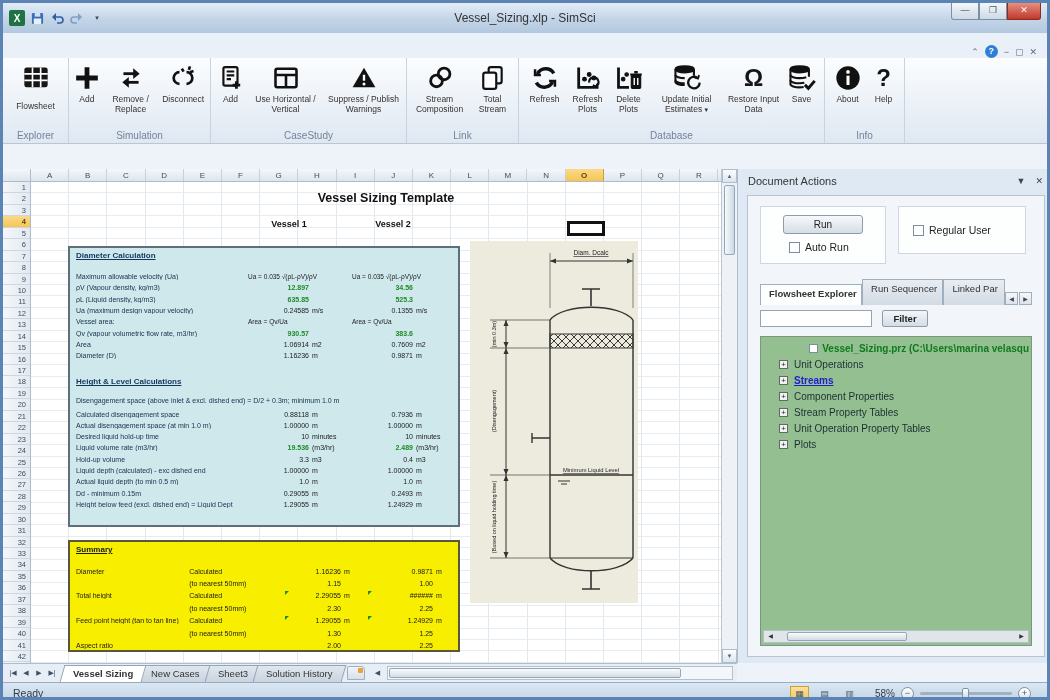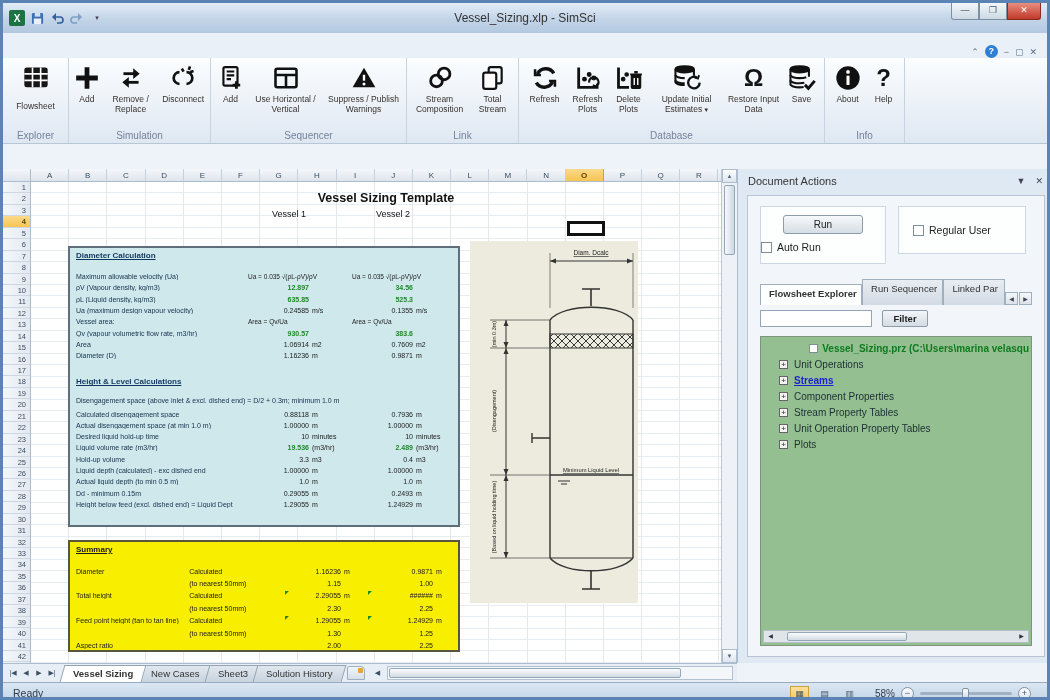--- a/index.html
+++ b/index.html
@@ -53,21 +53,21 @@
   .colh { width:38.2px; font-size:8px; color:#3c4d61; text-align:center; line-height:13px; border-right:1px solid #c6d1dd; }
   .colh.sel { background:linear-gradient(#fbd98a,#f6c552); border-right:1px solid #caa23c; color:#5a4408; font-weight:bold; }
   .row-headers { position:absolute; left:0; top:13px; width:28px; height:481px; background:linear-gradient(90deg,#f4f7fa,#e2e9f0); border-right:1px solid #aebdcd; }
   .rowh { height:11.45px; font-size:7.5px; color:#3c4d61; text-align:right; padding-right:4px; border-bottom:1px solid #cdd7e1; line-height:11px; }
   .rowh.sel { background:linear-gradient(#fbd98a,#f6c552); color:#5a4408; font-weight:bold; }
   .grid-body { position:absolute; left:28px; top:13px; width:821px; height:481px; background:#fff;
     background-image:repeating-linear-gradient(to right, transparent 0 37.2px, #e2e8ee 37.2px 38.2px),
                      repeating-linear-gradient(to bottom, transparent 0 10.45px, #e7ecf1 10.45px 11.45px); overflow:hidden; }
 
   .sheet-title { position:absolute; left:210px; top:9px; width:290px; text-align:center; font-size:12.5px; font-weight:bold; color:#111; }
-  .vheader { position:absolute; top:27px; width:80px; text-align:center; font-size:9px; font-weight:normal; color:#111; }
+  .vheader { position:absolute; top:37px; width:80px; text-align:center; font-size:9px; font-weight:bold; color:#111; }
   .shape-rect { position:absolute; left:536px; top:39px; width:38px; height:15px; border:3px solid #111; background:#fff; }
 
   
   .bluebox { position:absolute; left:37px; top:64px; width:392px; height:281px; background:#cfe8ec; border:2px solid #5e6f7b; padding:3px 6px; }
   .sec-heading { font-size:8px; font-weight:bold; color:#10375e; text-decoration:underline; height:13px; }
   .sec-gap { height:7px; }
   .note { font-size:7px; color:#15304e; height:11px; white-space:nowrap; overflow:hidden; }
   .crow { display:flex; height:11.3px; align-items:center; }
   .clbl { width:168px; font-size:7px; color:#15304e; white-space:nowrap; overflow:hidden; }
   .val { width:104px; display:flex; font-size:7px; color:#1c1c1c; }
@@ -278,21 +278,21 @@
           <span class="icon">
             <svg width="28" height="26" viewBox="0 0 24 24">
                 <path d="M12 2.5L22.5 20.5H1.5Z" fill="#111"></path>
                 <path d="M12 9v5.5" stroke="#fff" stroke-width="2.2"></path>
                 <circle cx="12" cy="17.5" r="1.4" fill="#fff"></circle>
               </svg>
           </span>
           <span class="lbl">Suppress / Publish Warnings</span>
         </div>
       </div>
-      <div class="rgroup-name">Sequencer</div>
+      <div class="rgroup-name">CaseStudy</div>
     </div>
 
     <div class="rgroup" style="width:112px;">
       <div class="rbuttons">
         <div class="rbtn" style="width:60px;">
           <span class="icon">
             <svg width="28" height="28" viewBox="0 0 24 24" fill="none" stroke="#111" stroke-width="2.4">
                 <circle cx="9" cy="14.5" r="5"></circle>
                 <circle cx="15.5" cy="8.5" r="5"></circle>
               </svg>
@@ -828,21 +828,21 @@
     <div class="pane-header">
       <span>Document Actions</span>
       <span class="pane-hicons">
         <span>▼</span>
         <span>✕</span>
       </span>
     </div>
     <div class="pane-body">
       <div class="grpbox grp-run">
         <div class="run-btn">Run</div>
-        <div class="chkrow" style="left:0; top:34px;text-align:right;">
+        <div class="chkrow" style="left:28px; top:34px;text-align:right;">
           <span class="chk"></span>
           <span>Auto Run</span>
         </div>
       </div>
       <div class="grpbox grp-reg">
         <div class="chkrow" style="left:14px; top:17px;">
           <span class="chk"></span>
           <span>Regular User</span>
         </div>
       </div>

